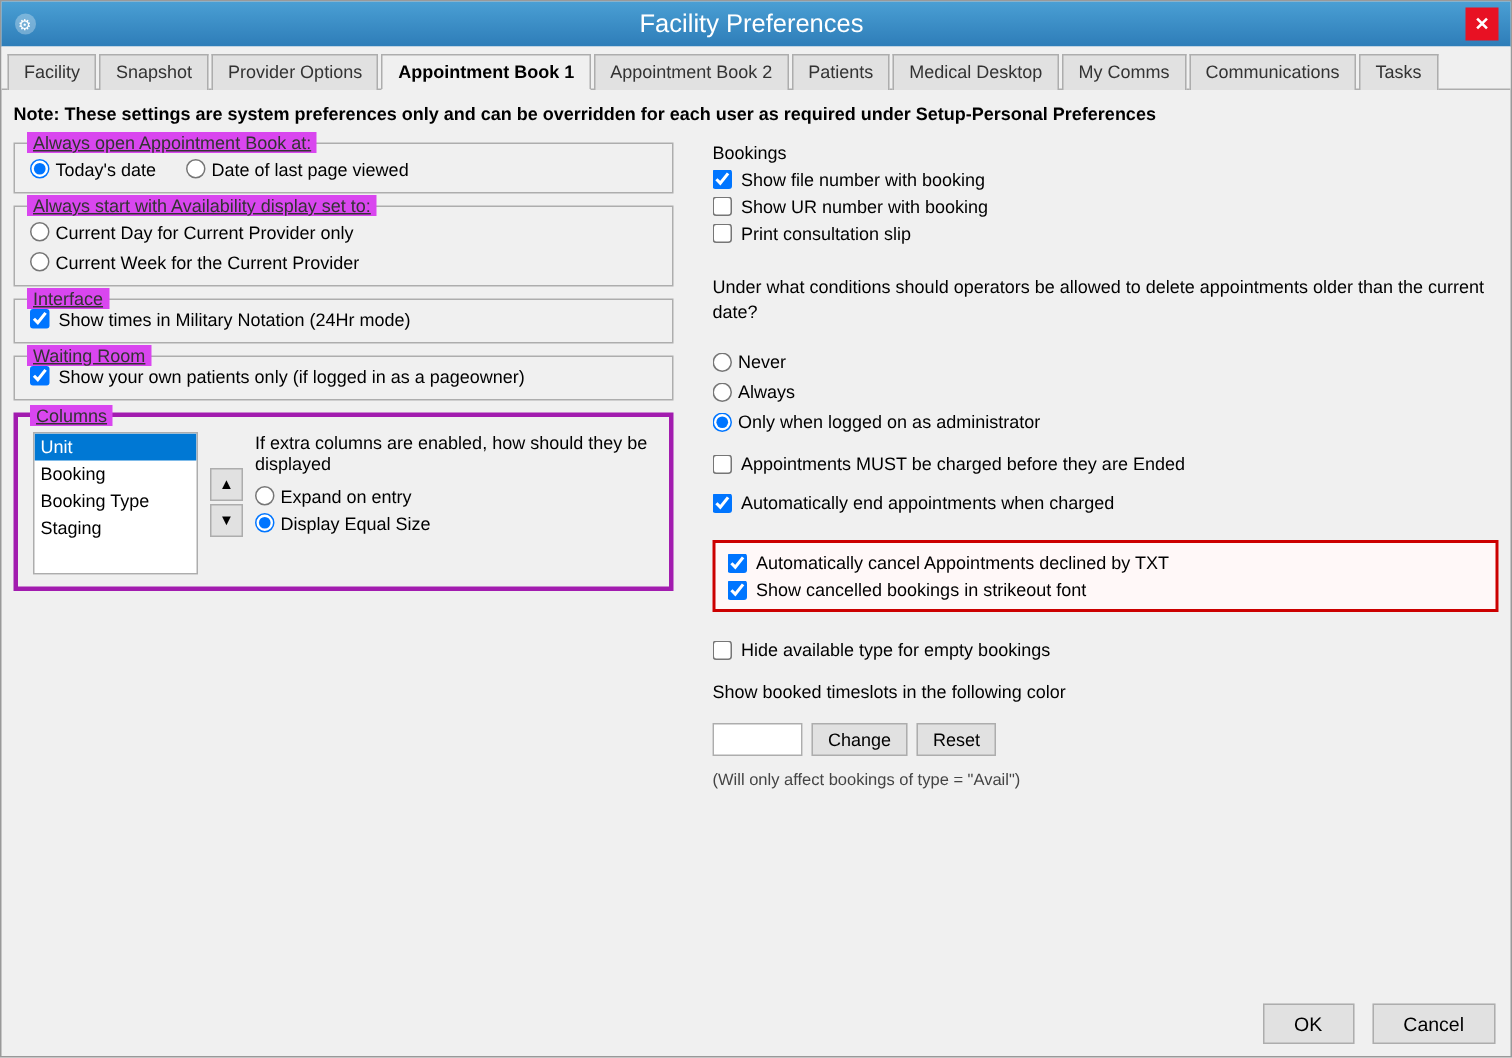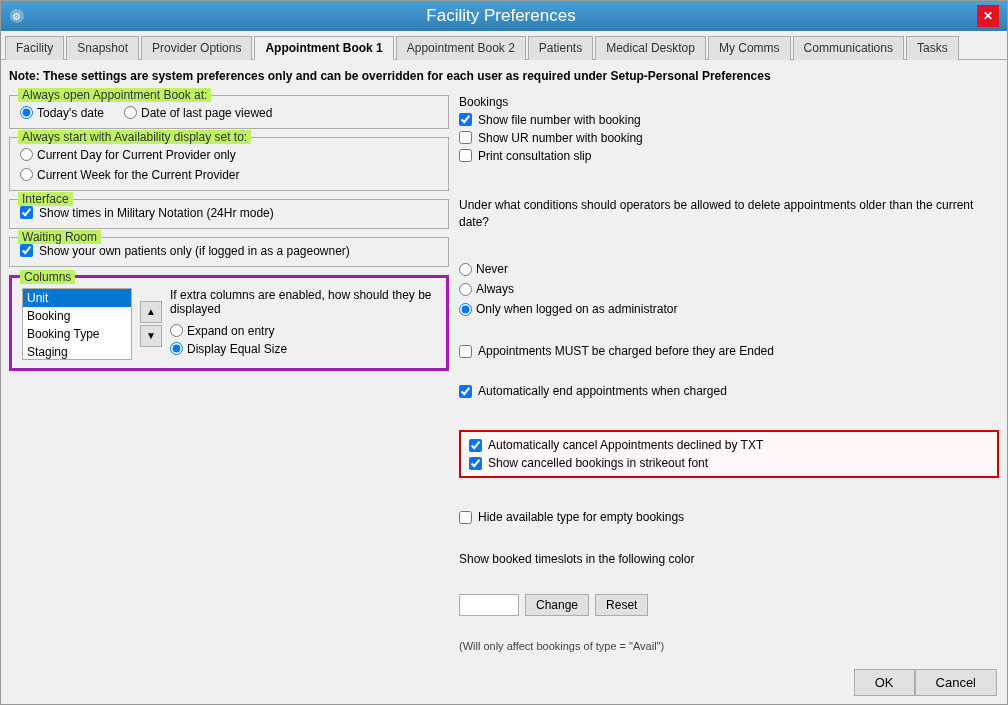--- a/index.html
+++ b/index.html
@@ -110,38 +110,40 @@
       flex: 0 0 440px;
       display: flex;
       flex-direction: column;
       gap: 8px;
     }
 
     .right-column {
       flex: 1;
       display: flex;
       flex-direction: column;
-      gap: 22px;
+      gap: 8px;
+      margin-left: 16px;
     }
 
     .group-box {
       border: 1px solid #adadad;
       padding: 6px 10px 8px 10px;
       position: relative;
       background: #f0f0f0;
     }
 
     .group-box-label {
       position: absolute;
       top: -8px;
       left: 8px;
-      background: #bef264;
+      background: #d946ef;
       padding: 0 4px;
       font-size: 12px;
       color: #333;
+      text-decoration: underline;
     }
 
     .radio-row {
       display: flex;
       flex-direction: row;
       align-items: center;
       gap: 20px;
       padding-top: 4px;
     }
 
@@ -206,21 +208,21 @@
 
     .columns-inner {
       display: flex;
       flex-direction: row;
       gap: 8px;
       padding-top: 4px;
     }
 
     .list-box {
       width: 110px;
-      height: 72px;
+      height: 95px;
       background: white;
       border: 1px solid #adadad;
       overflow-y: auto;
       font-size: 12px;
     }
 
     .list-item {
       padding: 2px 4px;
       cursor: pointer;
     }
@@ -280,21 +282,21 @@
       background: #e1e1e1;
       border: 1px solid #adadad;
       cursor: pointer;
       font-size: 12px;
     }
 
     .bottom-bar {
       display: flex;
       justify-content: flex-end;
       padding: 8px 10px;
-      gap: 0;
+      gap: 12px;
       flex-shrink: 0;
     }
 
     .ok-btn, .cancel-btn {
       padding: 5px 20px;
       font-size: 13px;
       cursor: pointer;
       border: 1px solid #adadad;
       background: #e1e1e1;
     }

